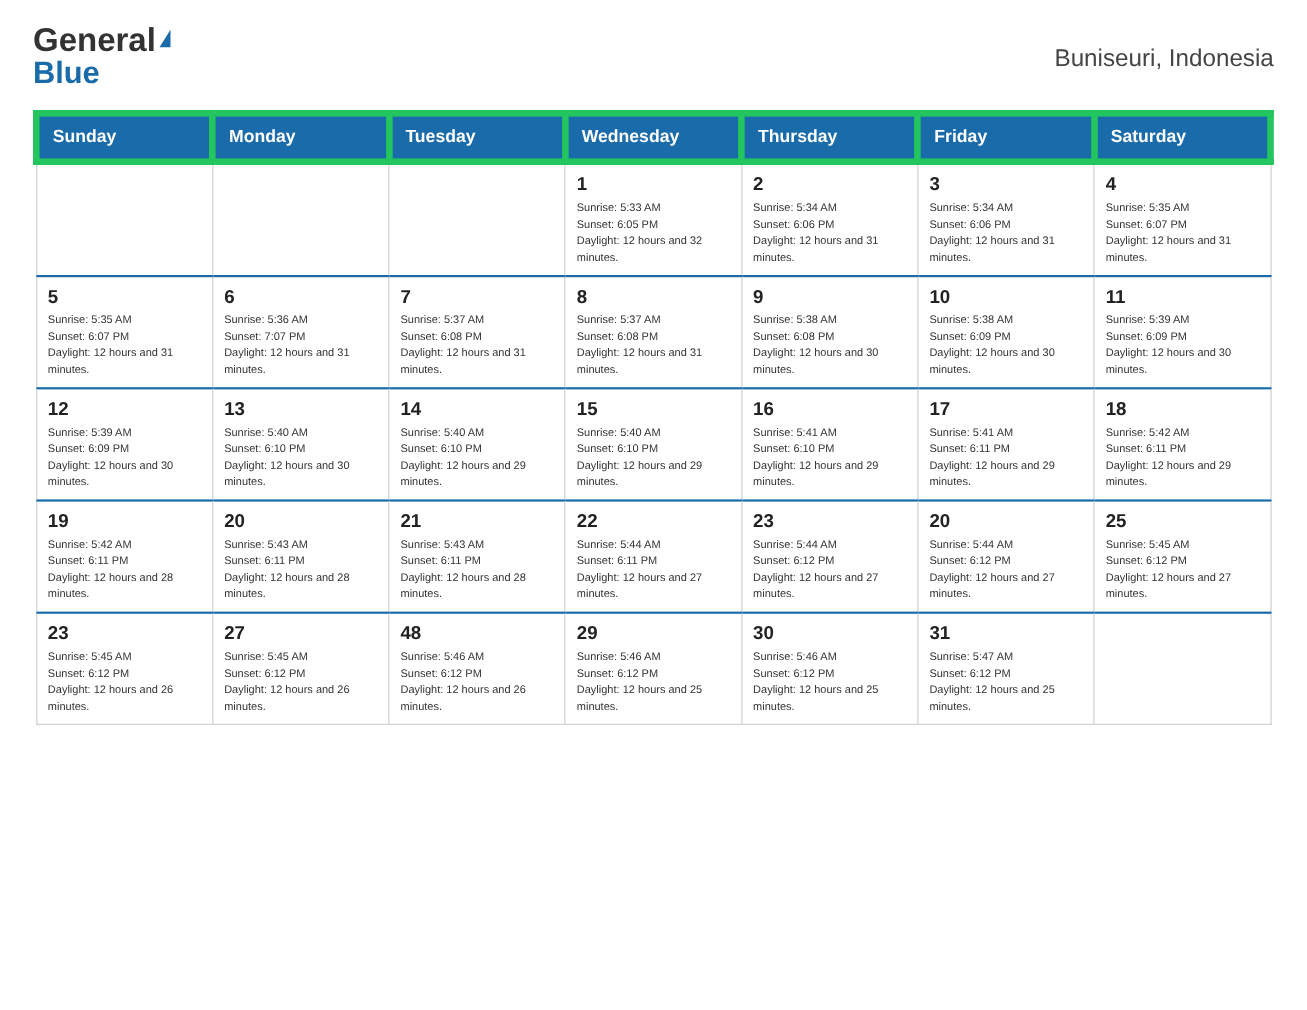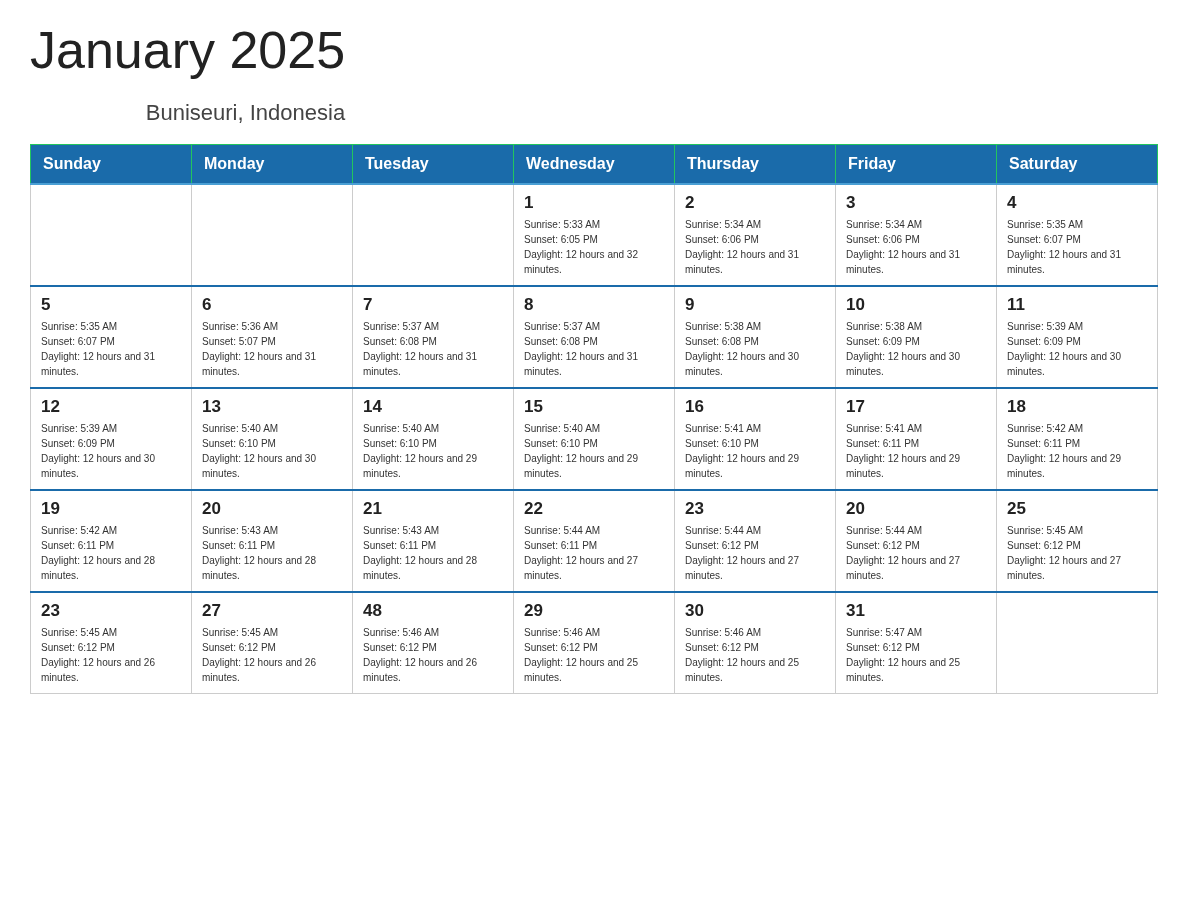--- a/index.html
+++ b/index.html
@@ -52,21 +52,21 @@
       width: 100%;
       border-collapse: collapse;
     }
     .calendar th {
       background-color: #1a6baa;
       color: #fff;
       font-size: 16px;
       font-weight: bold;
       padding: 10px 12px;
       text-align: left;
-      border: 1px solid #22c55e;
+      border: 6px solid #22c55e;
     }
     .calendar td {
       border: 1px solid #ccc;
       vertical-align: top;
       padding: 8px 10px;
       width: calc(100% / 7);
       min-height: 100px;
     }
     .day-number {
       font-size: 17px;
@@ -86,22 +86,28 @@
       border-top: 2px solid #1a6baa;
     }
     .calendar tbody tr td {
       border-top: 2px solid #4a9fd4;
     }
   </style>
 </head>
 <body>
 
 <div class="header">
+  <div class="logo">
+    <div class="logo-line">
+      <span style="color:#333;font-size:30px;font-weight:bold;">General</span>
+      <span style="display:inline-block;margin-left:3px;width:0;height:0;border-left:10px solid transparent;border-right:0px solid transparent;border-bottom:16px solid #1a6baa;position:relative;top:-2px;"></span>
+    </div>
+    <div class="logo-blue-row">Blue</div>
+  </div>
   <div class="title-area">
-    <h1>January 2025</h1>
     <h2>Buniseuri, Indonesia</h2>
   </div>
 </div>
 
 <table class="calendar">
   <thead>
     <tr>
     <th>Sunday</th>
         <th>Monday</th>
         <th>Tuesday</th>
@@ -144,21 +150,21 @@
       <tr>
         <td>
           <div class="day-number">5</div>
           <div class="day-info" style="white-space: pre-line;">Sunrise: 5:35 AM
 Sunset: 6:07 PM
 Daylight: 12 hours and 31 minutes.</div>
         </td>
         <td>
           <div class="day-number">6</div>
           <div class="day-info" style="white-space: pre-line;">Sunrise: 5:36 AM
-Sunset: 5:07 PM
+Sunset: 7:07 PM
 Daylight: 12 hours and 31 minutes.</div>
         </td>
         <td>
           <div class="day-number">7</div>
           <div class="day-info" style="white-space: pre-line;">Sunrise: 5:37 AM
 Sunset: 6:08 PM
 Daylight: 12 hours and 31 minutes.</div>
         </td>
         <td>
           <div class="day-number">8</div>

